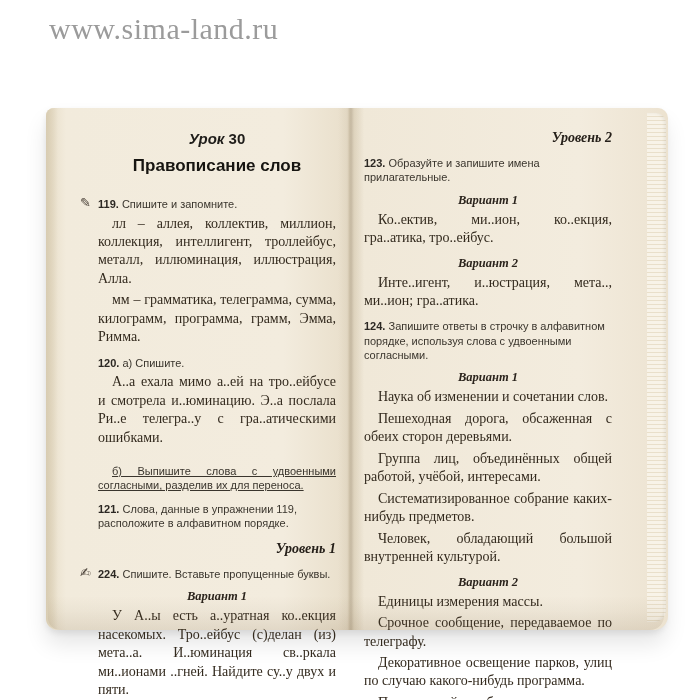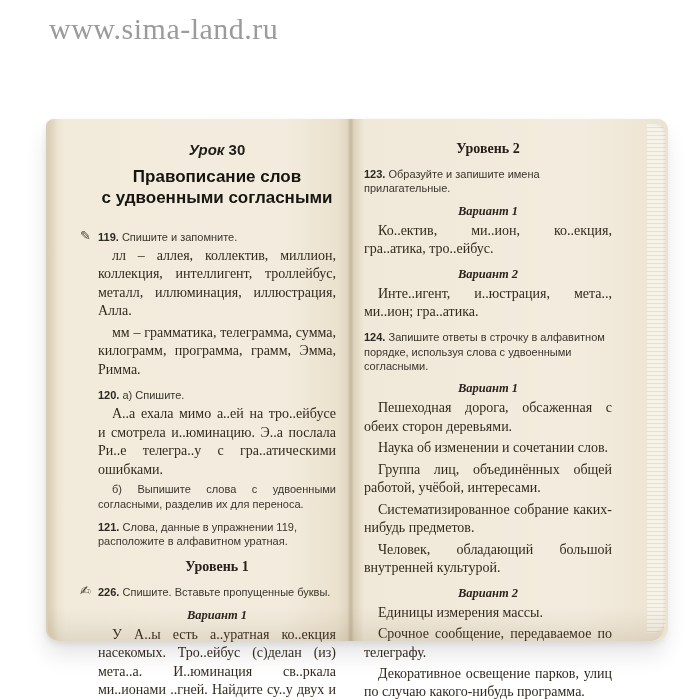--- a/index.html
+++ b/index.html
@@ -9,21 +9,21 @@
     font-family:"Liberation Sans",sans-serif;
   }
   .watermark{
     position:absolute;left:21px;top:12px;
     font-size:30px;color:#9b9b9b;letter-spacing:0.5px;
     font-family:Liberation Serif, serif;
     margin-left:28px;
   }
   
   .book{
-    position:absolute;left:46px;top:119px;width:620px;height:522px;
+    position:absolute;left:46px;top:108px;width:620px;height:522px;
     border-radius:8px 10px 14px 12px;
     background:#f1e9da;
     box-shadow:0 14px 22px rgba(0,0,0,0.10), 0 3px 6px rgba(0,0,0,0.08);
   }
   .spread{display:flex;width:100%;height:100%;box-sizing:border-box;}
   .page{box-sizing:border-box;display:flex;flex-direction:column;position:relative;}
   .page-left{
     flex:0 0 304px;height:100%;
     padding:18px 14px 16px 52px;
     background:linear-gradient(to right,#e6dcc6 0,#f2ebdc 20px,#f3ecde 78%,#e9dfcb 99%,#ddd1b8 100%);
@@ -64,25 +64,25 @@
   .task .num{font-weight:bold;color:#2c2823;margin-top:28px;}
   .task .icon{
     font-family:"DejaVu Sans",sans-serif;font-size:13px;color:#4a4138;
     position:absolute;left:-18px;top:-2px;
   }
   .serif{
     font-family:"Liberation Serif",serif;font-size:14px;line-height:1.32;
     color:#332a1e;text-align:justify;text-indent:14px;margin:1px 0 2px 0;
   }
   .sans-p{
-    font-size:11px;line-height:1.3;color:#3a352d;text-align:justify;text-indent:14px;margin:1px 0 2px 0;
+    font-size:11px;line-height:1.3;color:#3a352d;text-align:justify;text-indent:14px;margin:15px 0 2px 0;text-decoration:underline;
   }
   .level{
     font-family:"Liberation Serif",serif;font-weight:bold;font-size:14px;
-    text-align:center;color:#26201a;margin:9px 0 3px 0;
+    text-align:right;color:#26201a;margin:9px 0 3px 0;font-style:italic;
   }
   .variant{
     font-family:"Liberation Serif",serif;font-weight:bold;font-style:italic;font-size:12.5px;
     text-align:center;color:#2b241d;margin:6px 0 2px 0;
   }
 </style>
 </head>
 <body>
 
 <div class="watermark">www.sima-land.ru</div>
@@ -90,48 +90,47 @@
 <div class="book">
   <div class="spread">
 
     <div class="page page-left">
       <div class="lesson">
         <span class="it">Урок</span>
         <span>30</span>
       </div>
       <div class="chapter-title">
         <span style="display:block">Правописание слов</span>
-        <span style="display:block">с удвоенными согласными</span>
       </div>
 
       <div class="task">
         <span class="icon">✎</span>
         <span class="num">119.</span>
         <span>Спишите и запомните.</span>
       </div>
       <p class="serif">лл – аллея, коллектив, миллион, коллекция, интеллигент, троллейбус, металл, иллюминация, иллюстрация, Алла.</p>
       <p class="serif">мм – грамматика, телеграмма, сумма, килограмм, программа, грамм, Эмма, Римма.</p>
 
       <div class="task">
         <span class="num">120.</span>
         <span>а) Спишите.</span>
       </div>
       <p class="serif">А..а ехала мимо а..ей на тро..ейбусе и смотрела и..юминацию. Э..а послала Ри..е телегра..у с гра..атическими ошибками.</p>
       <p class="sans-p">б) Выпишите слова с удвоенными согласными, разделив их для переноса.</p>
 
       <div class="task">
         <span class="num">121.</span>
-        <span>Слова, данные в упражнении 119, расположите в алфавитном уратная.</span>
+        <span>Слова, данные в упражнении 119, расположите в алфавитном порядке.</span>
       </div>
 
       <div class="level">Уровень 1</div>
 
       <div class="task">
         <span class="icon">✍</span>
-        <span class="num">226.</span>
+        <span class="num">224.</span>
         <span>Спишите. Вставьте пропущенные буквы.</span>
       </div>
       <div class="variant">Вариант 1</div>
       <p class="serif">У А..ы есть а..уратная ко..екция насекомых. Тро..ейбус (с)делан (из) мета..а. И..юминация св..ркала ми..ионами ..гней. Найдите су..у двух и пяти.</p>
       <div class="variant">Вариант 2</div>
 
     </div>
 
     <div class="page page-right">
       <div class="level" style="margin-top:0">Уровень 2</div>
@@ -144,22 +143,22 @@
       <p class="serif">Ко..ектив, ми..ион, ко..екция, гра..атика, тро..ейбус.</p>
       <div class="variant">Вариант 2</div>
       <p class="serif">Инте..игент, и..юстрация, мета.., ми..ион; гра..атика.</p>
 
 
       <div class="task">
         <span class="num">124.</span>
         <span>Запишите ответы в строчку в алфавитном порядке, используя слова с удвоенными согласными.</span>
       </div>
       <div class="variant">Вариант 1</div>
+      <p class="serif">Наука об изменении и сочетании слов.</p>
       <p class="serif">Пешеходная дорога, обсаженная с обеих сторон деревьями.</p>
-      <p class="serif">Наука об изменении и сочетании слов.</p>
       <p class="serif">Группа лиц, объединённых общей работой, учёбой, интересами.</p>
       <p class="serif">Систематизированное собрание каких-нибудь предметов.</p>
       <p class="serif">Человек, обладающий большой внутренней культурой.</p>
       <div class="variant">Вариант 2</div>
       <p class="serif">Единицы измерения массы.</p>
       <p class="serif">Срочное сообщение, передаваемое по телеграфу.</p>
       <p class="serif">Декоративное освещение парков, улиц по случаю какого-нибудь программа.</p>
       <p class="serif">Поясняющий ошибками.</p>
 
     </div>

